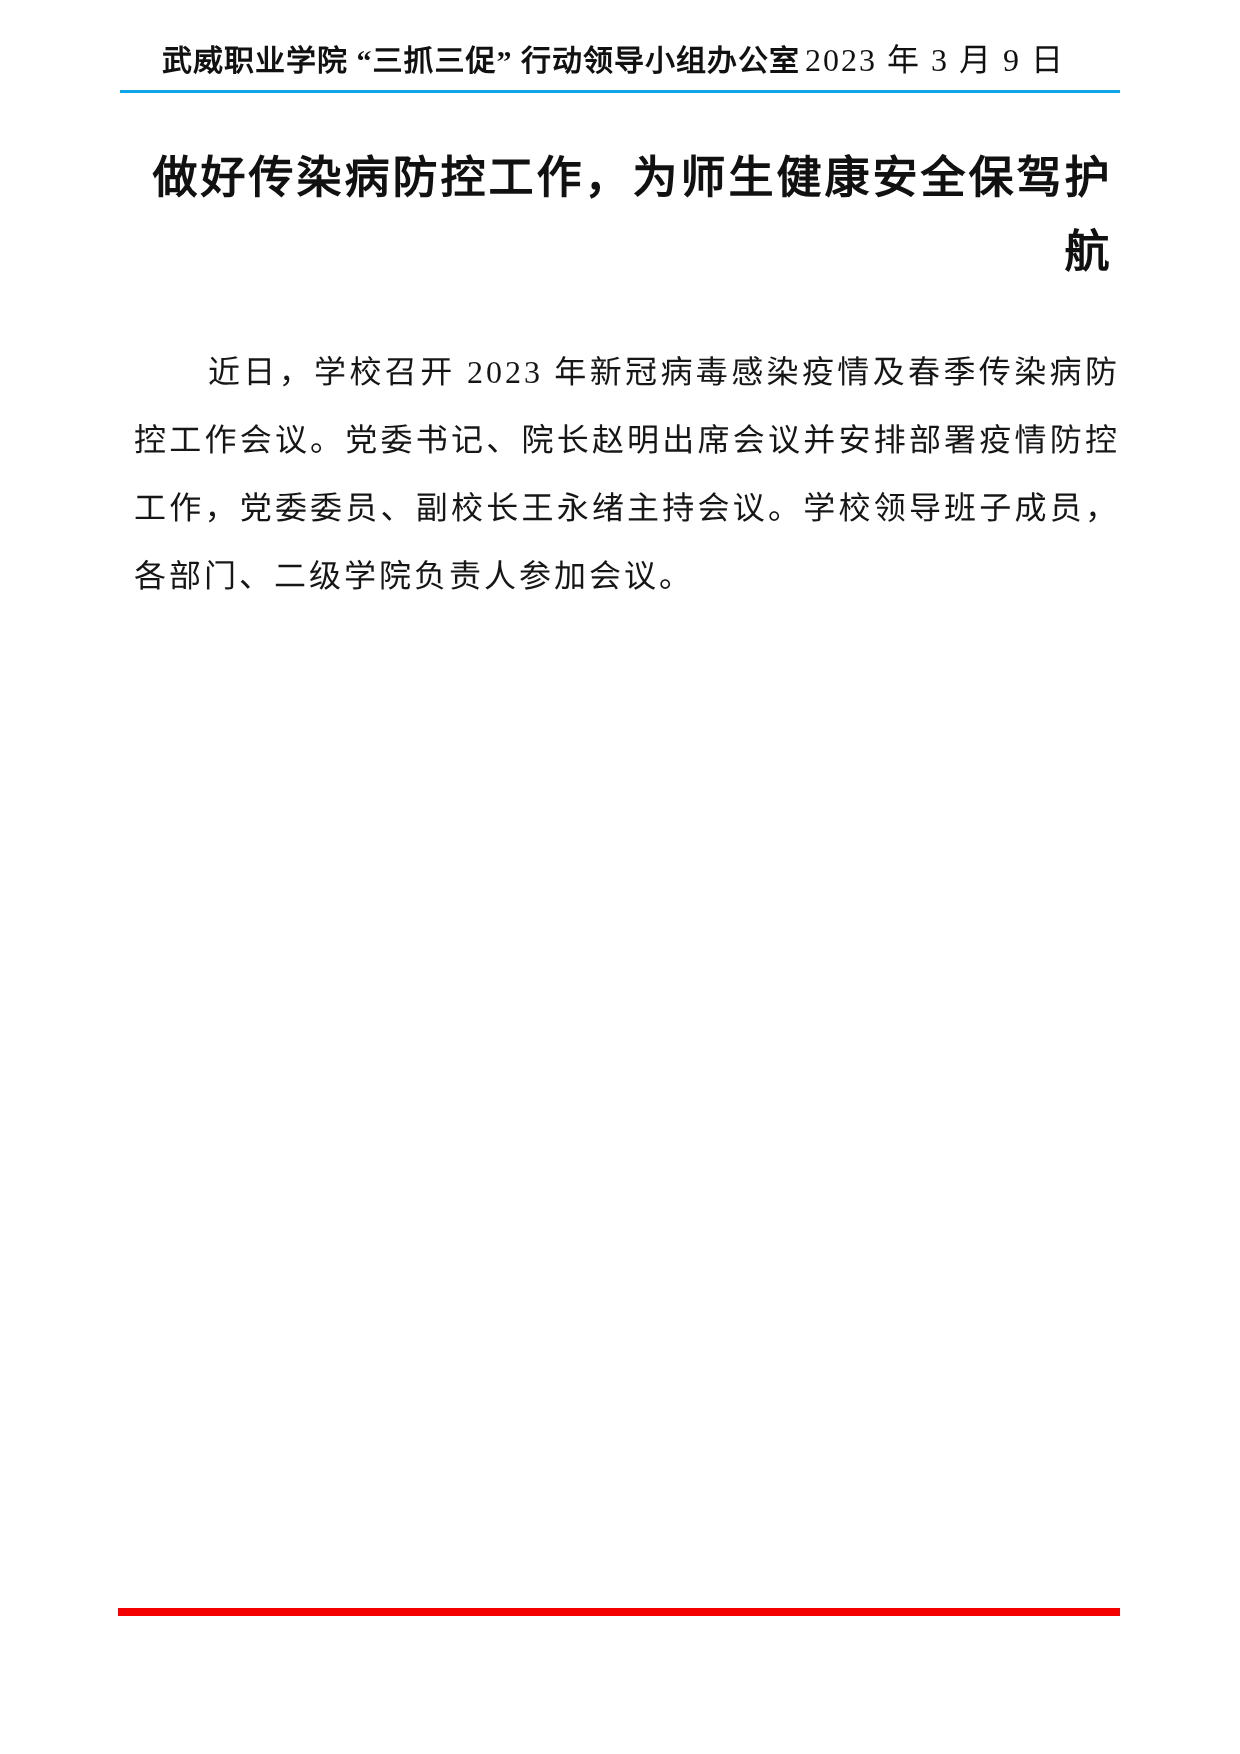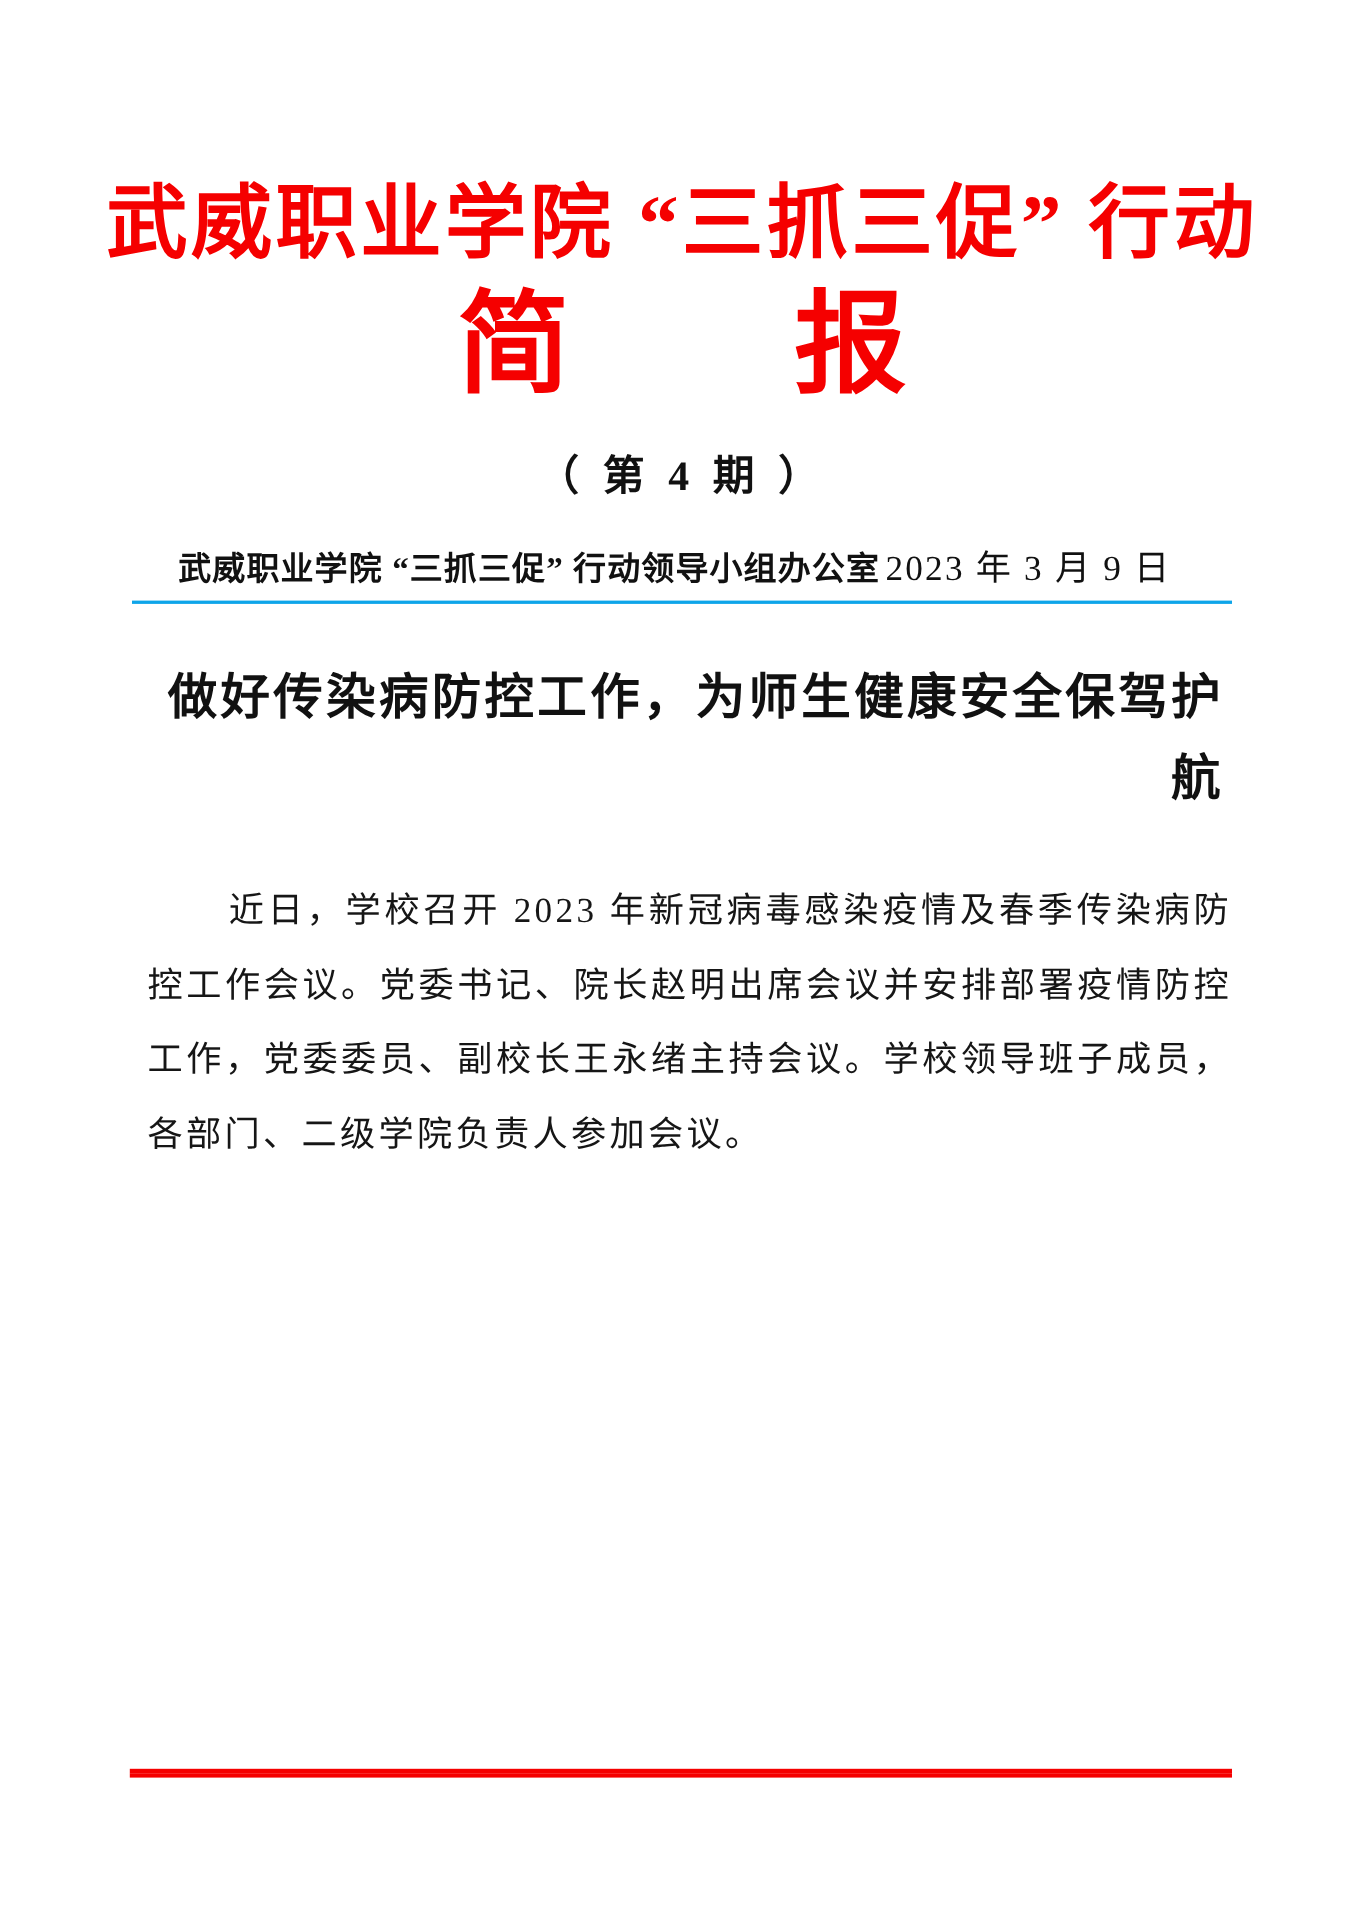--- a/index.html
+++ b/index.html
@@ -96,25 +96,20 @@
     height: 4px;
     border-top: 4px solid #f50000;
     border-bottom: 4px solid #f50000;
   }
 </style>
 </head>
 <body>
 
 <div class="page">
 
-  <div class="masthead">
-    <div class="masthead-title">武威职业学院 “三抓三促” 行动</div>
-    <div class="masthead-subtitle">简　　报</div>
-    <div class="issue-line">（ 第 4 期 ）</div>
-  </div>
 
   <div class="pub-row">
     <span class="pub-office">武威职业学院 “三抓三促” 行动领导小组办公室</span>
     <span class="pub-date">2023 年 3 月 9 日</span>
   </div>
 
   <div class="article">
     <h1 class="article-headline">做好传染病防控工作，为师生健康安全保驾护航</h1>
 
     <div class="article-body">

